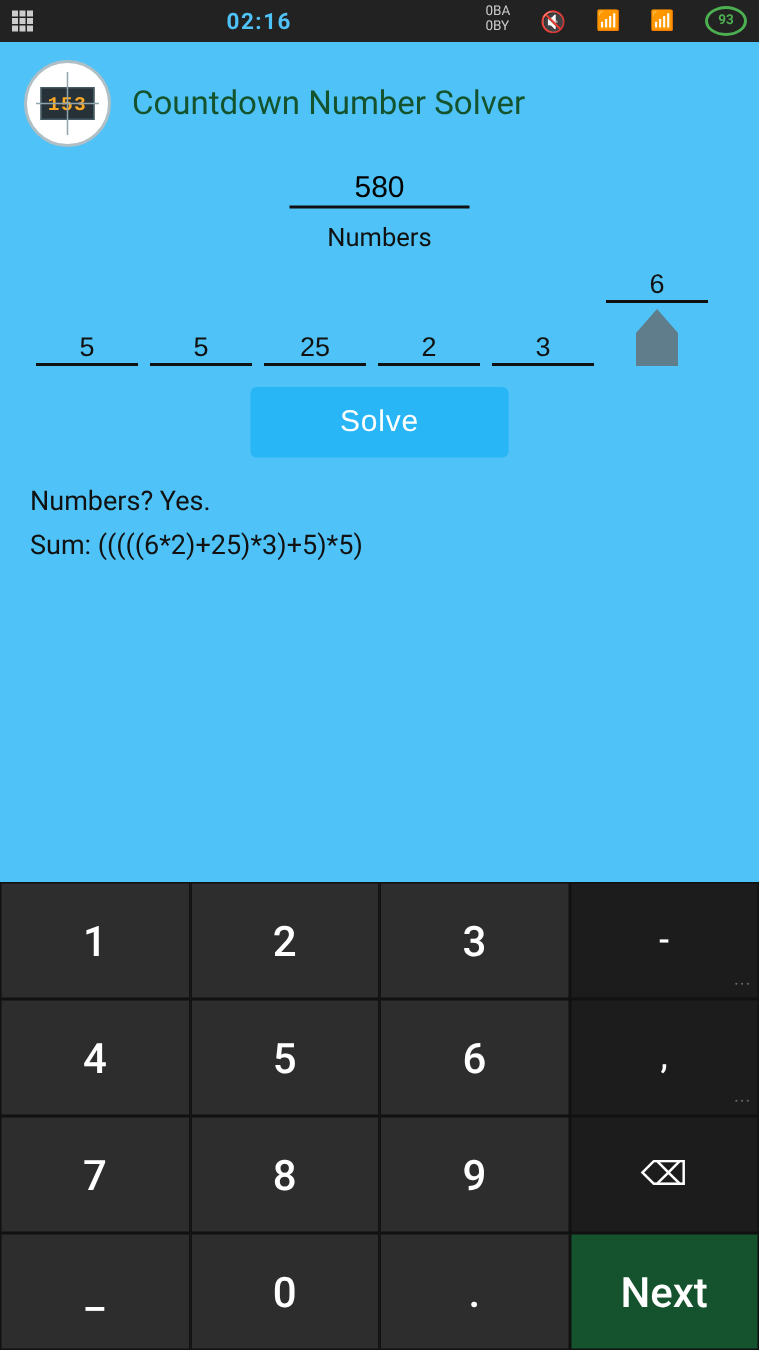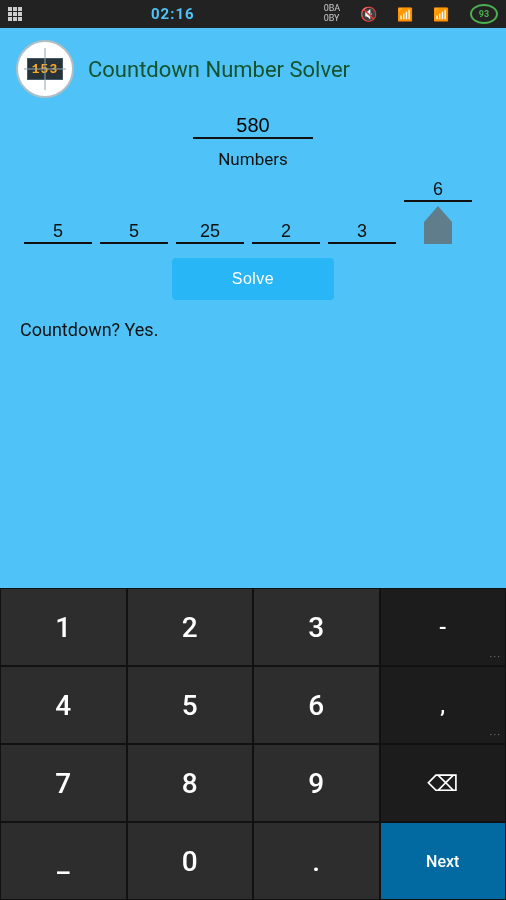--- a/index.html
+++ b/index.html
@@ -199,21 +199,21 @@
     .solve-btn-wrap {
       display: flex;
       justify-content: center;
       margin-bottom: 16px;
     }
     .solve-btn {
       background: #29b6f6;
       border: none;
       border-radius: 4px;
       color: white;
-      font-size: 16px;
+      font-size: 20px;
       padding: 12px 60px;
       cursor: pointer;
       letter-spacing: 0.5px;
     }
 
     
     .result-area {
       padding: 0 4px;
     }
     .result-text {
@@ -243,22 +243,22 @@
       justify-content: center;
       cursor: pointer;
       user-select: none;
       position: relative;
     }
     .key.dark {
       background: #1c1c1c;
       font-size: 22px;
     }
     .key.next-key {
-      background: #0369a1;
-      font-size: 16px;
+      background: #14532d;
+      font-size: 28px;
       font-weight: 500;
     }
     .key-dots {
       position: absolute;
       bottom: 3px;
       right: 4px;
       font-size: 10px;
       color: #666;
       letter-spacing: 1px;
     }
@@ -339,21 +339,22 @@
           <div class="dropdown-box"></div>
         </div>
       </div>
     </div>
 
   <div class="solve-btn-wrap">
     <button class="solve-btn">Solve</button>
   </div>
 
   <div class="result-area">
-    <div class="result-text">Countdown? Yes.</div>
+    <div class="result-text">Numbers? Yes.</div>
+    <div class="result-text">Sum: (((((6*2)+25)*3)+5)*5)</div>
   </div>
 
 </div>
 
 <div class="keyboard">
 
 <div class="keyboard-row">
       <div class="key">
         <span>1</span>
       </div>

